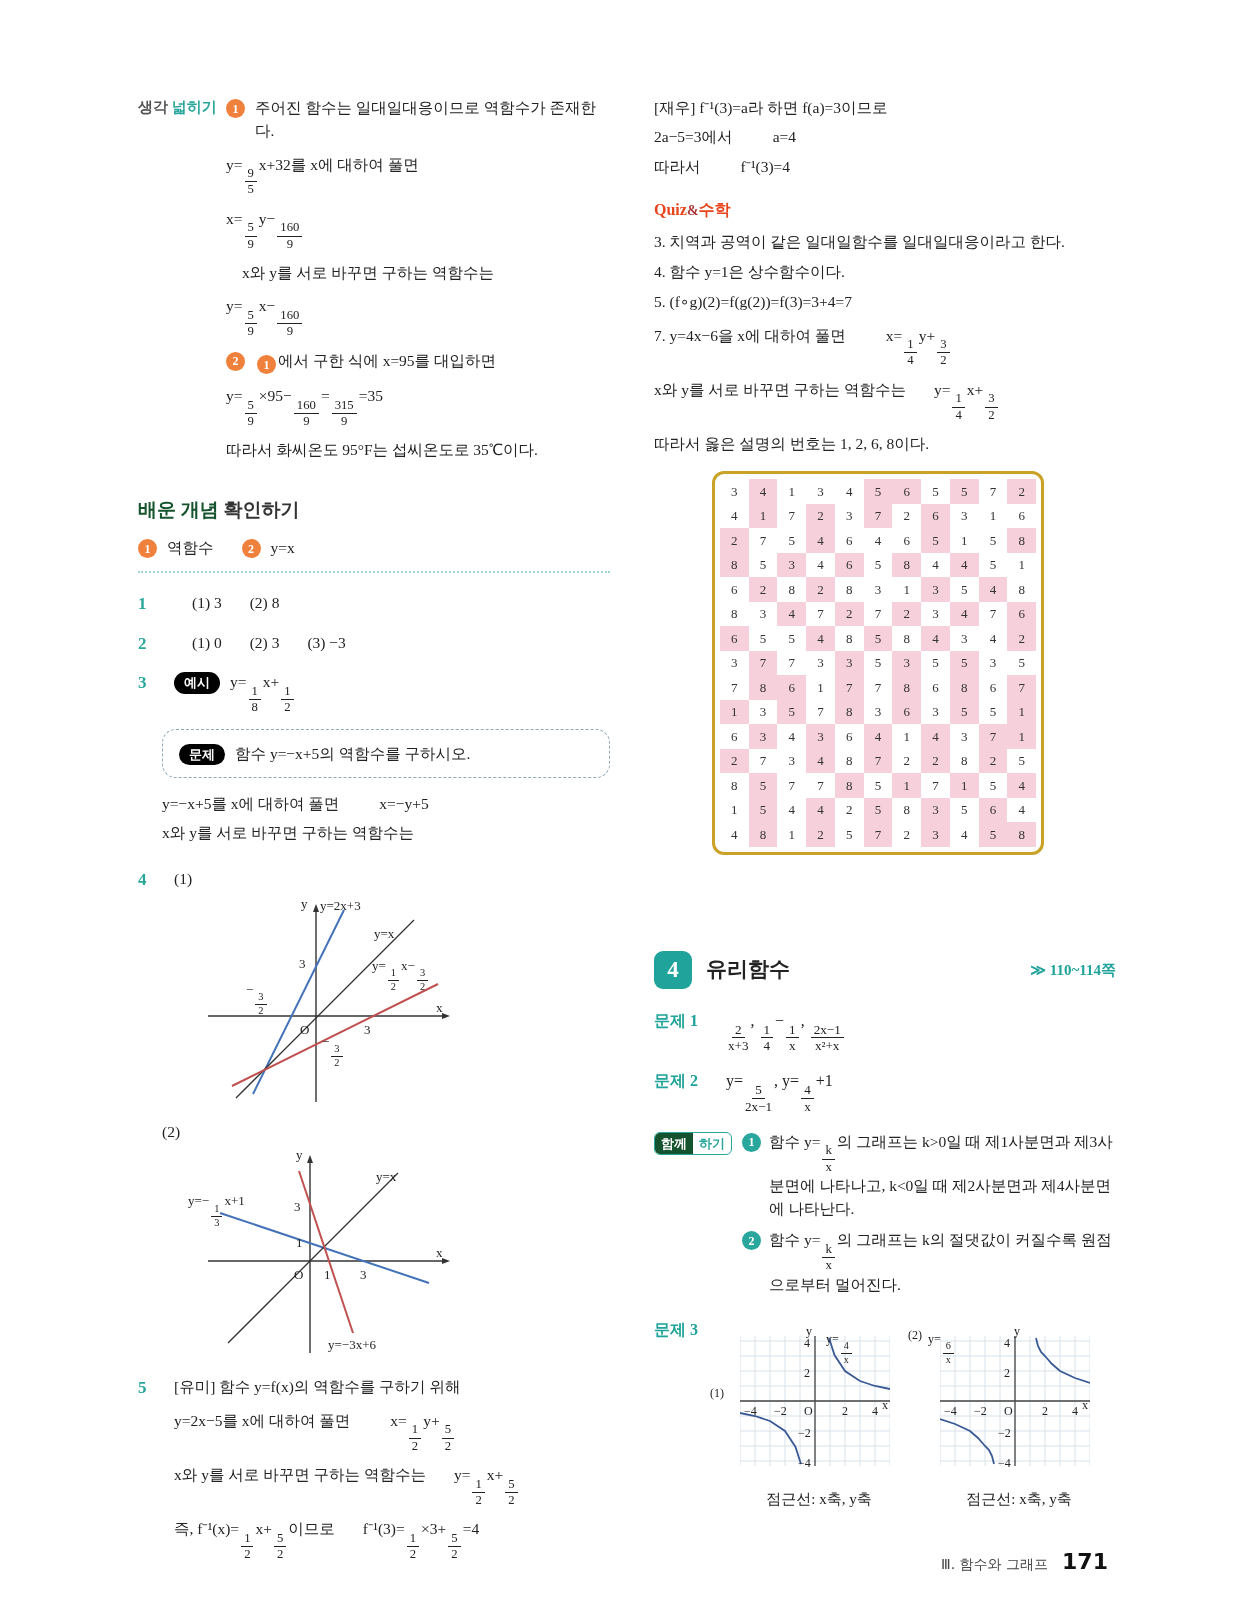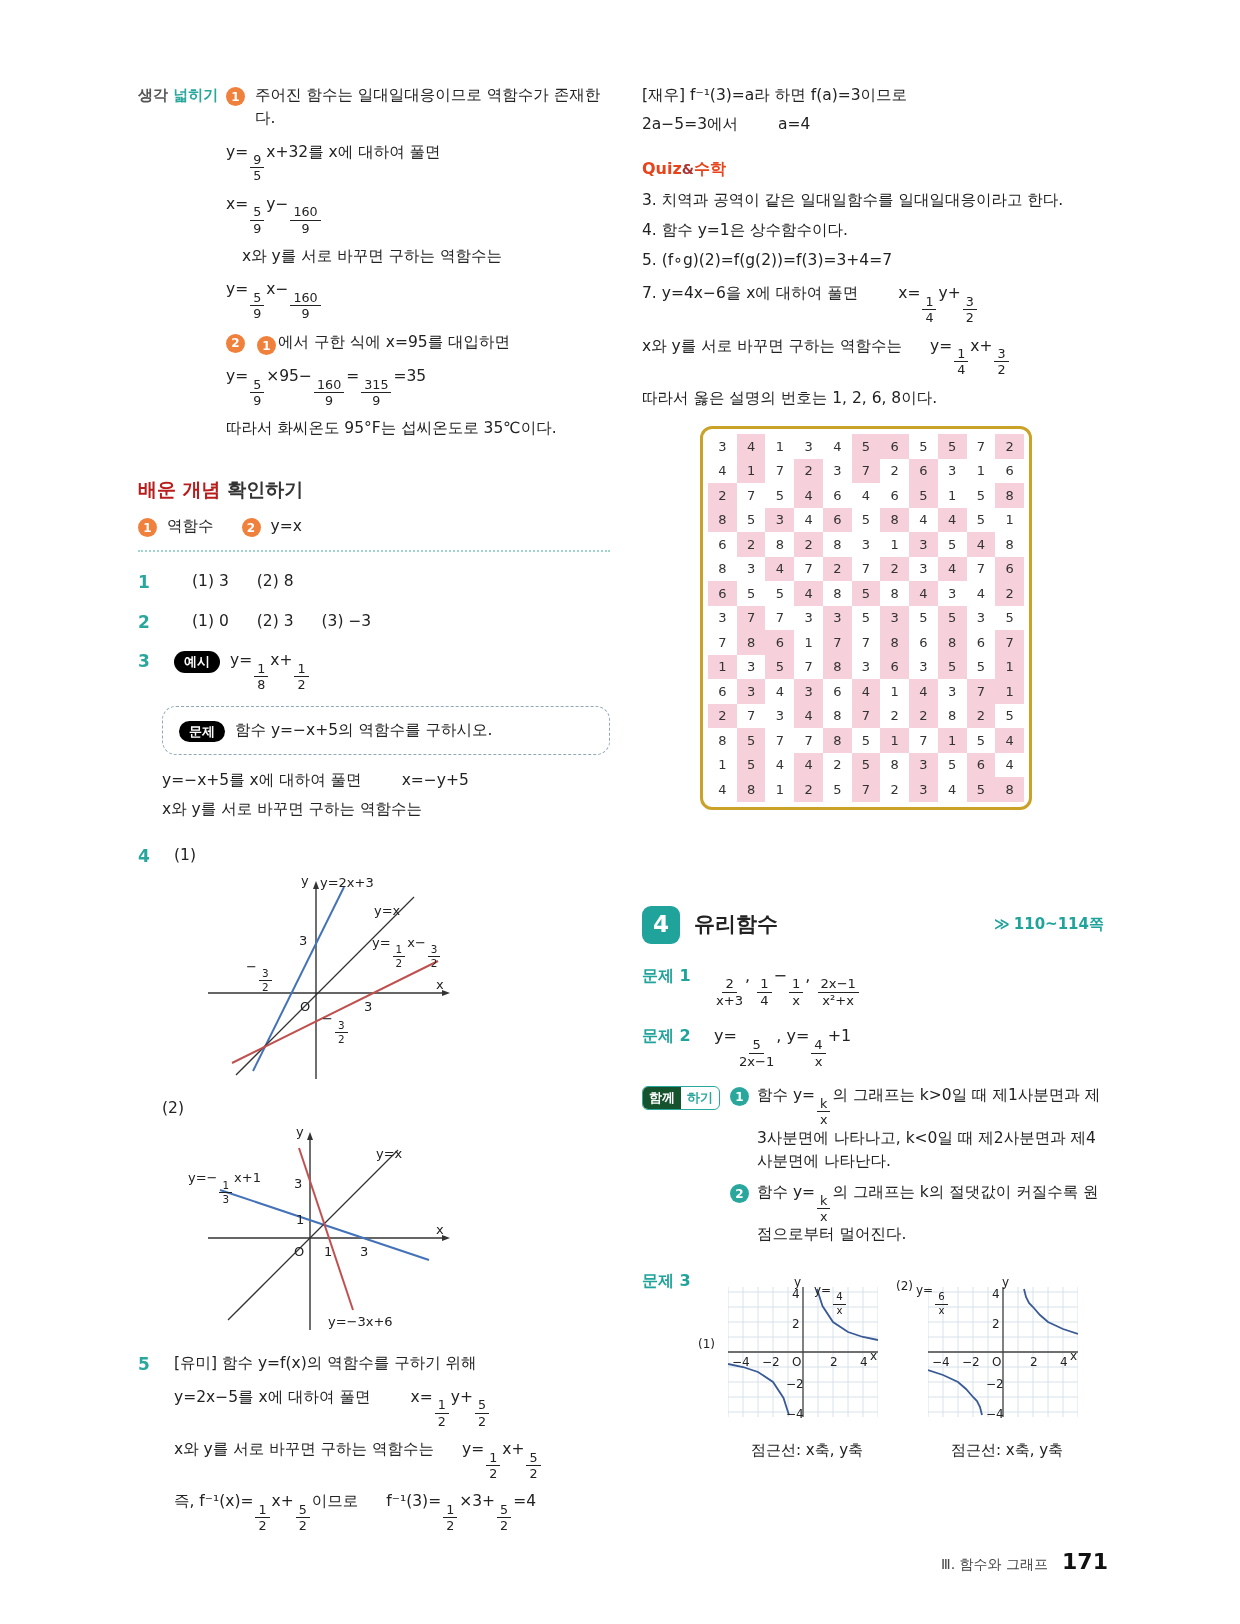--- a/index.html
+++ b/index.html
@@ -1,18 +1,18 @@
 <!DOCTYPE html>
 <html><head>
 <meta charset="utf-8">
 <style>
   * { margin:0; padding:0; box-sizing:border-box; }
   html,body { width:1240px; height:1624px; background:#fff; font-family:"DejaVu Sans","Liberation Sans",sans-serif; color:#222; }
   body { position:relative; font-size:15.5px; line-height:1.5; }
-  .cols { position:absolute; left:138px; top:84px; display:flex; gap:32px; }
+  .cols { position:absolute; left:138px; top:96px; display:flex; gap:44px;font-family:Liberation Serif, serif; }
   .col-l { width:472px; }
   .col-r { width:462px; }
 
   
   .frac { display:inline-flex; flex-direction:column; align-items:center; vertical-align:-0.6em; margin:0 2px; line-height:1.05; font-size:0.82em; }
   .frac .num { padding:0 3px 1px; border-bottom:1px solid currentColor; }
   .frac .den { padding-top:1px; }
 
   
   .onum { width:19px; height:19px; border-radius:50%; background:#f0813c; color:#fff; font-size:12px; font-weight:bold; display:inline-flex; align-items:center; justify-content:center; flex:none; margin-top:3px; }
@@ -25,21 +25,21 @@
   .gap40 { gap:40px; } .gap28 { gap:28px; }
   .ml16 { margin-left:16px; } .ml40 { margin-left:44px; } .ml24 { margin-left:24px; }
   .fr-line { margin:10px 0; }
 
   .think { display:flex; gap:6px; }
   .think-label { width:82px; flex:none; font-weight:bold; font-size:15px; }
   .think-label .a { color:#555; } .think-label .b { color:#2aa79d; }
   .think-body { flex:1; }
 
   .sec-title { font-size:19px; font-weight:bold; margin:34px 0 12px; }
-  .sec-title .a { color:#b91c1c; } .sec-title .b { color:#333; }
+  .sec-title .a { color:#14532d; } .sec-title .b { color:#333; }
   .dotline { border-top:2px dotted #9fd4cf; margin:12px 0 18px; }
 
   .dashbox { margin:14px 0 14px 24px; border:1.6px dashed #8fa9ba; border-radius:14px; padding:12px 16px; display:flex; gap:10px; align-items:flex-start; }
 
   
   .graph { position:relative; width:260px; height:212px; margin:6px 0 10px 60px; font-size:13px; }
   .graph .gl { position:absolute; white-space:nowrap; }
   .graph .frac { font-size:0.8em; }
 
   
@@ -290,20 +290,24 @@
     </div>
   </div>
 
   <div class="col-r">
 
     <div>
       <div>[재우] f⁻¹(3)=a라 하면 f(a)=3이므로</div>
       <div class="row gap40" style="margin-top:6px">
         <span>2a−5=3에서</span>
         <span>a=4</span>
+      </div>
+      <div class="row gap40">
+        <span>따라서</span>
+        <span>f⁻¹(3)=4</span>
       </div>
     </div>
 
     <div class="quiz-title">
       <span class="r">Quiz</span><span class="amp">&amp;</span><span class="r">수학</span>
     </div>
     <div class="quiz-item">3. 치역과 공역이 같은 일대일함수를 일대일대응이라고 한다.</div>
     <div class="quiz-item">4. 함수 y=1은 상수함수이다.</div>
     <div class="quiz-item">5. (f∘g)(2)=f(g(2))=f(3)=3+4=7</div>
     <div class="row gap40 fr-line">

